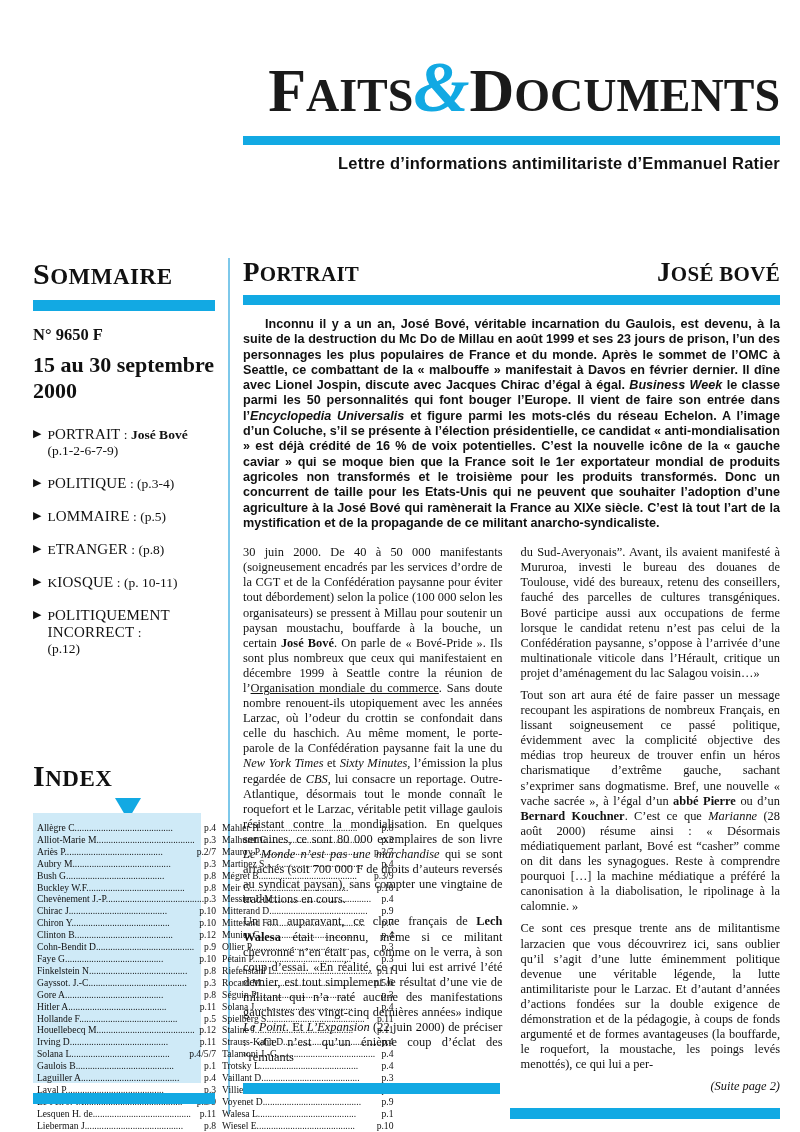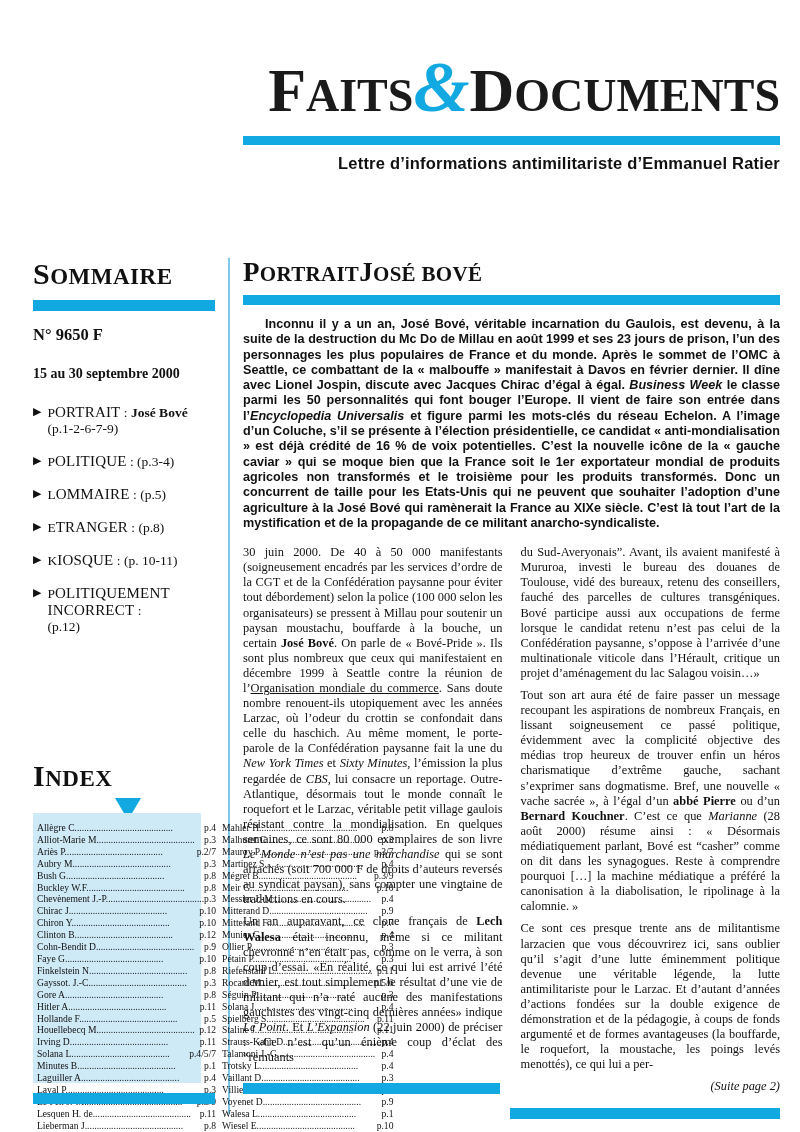--- a/index.html
+++ b/index.html
@@ -56,21 +56,21 @@
     line-height:32px;
     color:#111;
     letter-spacing:0.5px;
   }
   .sec-title .sc{font-size:23px;}
   .bar{height:11px;background:#12a9e3;margin-top:7px;}
   .issue-row{
     display:flex;justify-content:flex-start;
     font-weight:bold;font-size:16.5px;margin-top:14px;
   }
-  .issue-date{font-weight:bold;font-size:14px;margin-top:21px;font-family:Liberation Serif, serif;}
+  .issue-date{font-weight:bold;font-size:22px;margin-top:7px;font-family:Liberation Serif, serif;}
   .toc{margin-top:22px;}
   .toc-item{
     display:flex;align-items:flex-start;
     margin-bottom:16px;font-size:13.5px;line-height:16px;
   }
   .tri{
     color:#111;font-size:11px;line-height:15px;margin-right:6px;flex:none;
   }
   .toc-txt{flex:1;}
   .sc-label{font-variant:small-caps;font-size:15px;letter-spacing:0.2px;}
@@ -107,21 +107,21 @@
     margin:0 0px;
   }
   .idx-page{flex:none;}
 
   .bottom-bar-left{
     position:absolute;left:33px;top:1093px;width:182px;height:11px;background:#12a9e3;
   }
 
   
   .main{position:absolute;left:243px;top:258px;width:537px;}
-  .art-head{display:flex;align-items:baseline;}
+  .art-head{display:flex;justify-content:space-between;align-items:baseline;}
   .art-kicker,.art-name{
     font-family:"Liberation Serif", serif;font-weight:bold;
     font-size:27px;line-height:29px;color:#111;letter-spacing:0.3px;
   }
   .art-kicker .sc,.art-name .sc{font-size:21px;}
   .art-rule{height:10px;background:#12a9e3;margin-top:6px;}
 
   .chapeau{
     margin-top:12px;
     font-family:"Liberation Sans", sans-serif;
@@ -325,21 +325,21 @@
             <span class="idx-name">Irving D.</span>
             <span class="idx-dots">........................................</span>
             <span class="idx-page">p.11</span>
           </div>
           <div class="idx-row">
             <span class="idx-name">Solana L.</span>
             <span class="idx-dots">........................................</span>
             <span class="idx-page">p.4/5/7</span>
           </div>
           <div class="idx-row">
-            <span class="idx-name">Minutes B.</span>
+            <span class="idx-name">Gaulois B.</span>
             <span class="idx-dots">........................................</span>
             <span class="idx-page">p.1</span>
           </div>
           <div class="idx-row">
             <span class="idx-name">Laguiller A.</span>
             <span class="idx-dots">........................................</span>
             <span class="idx-page">p.4</span>
           </div>
           <div class="idx-row">
             <span class="idx-name">Laval P.</span>

